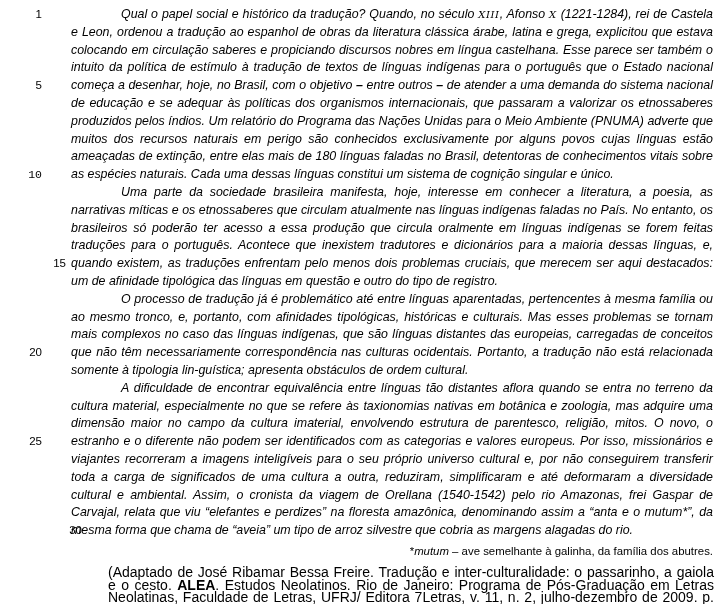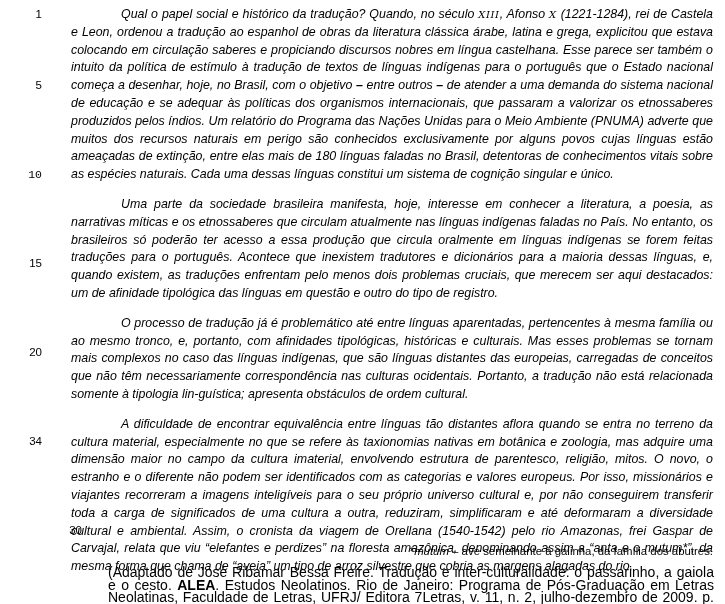--- a/index.html
+++ b/index.html
@@ -53,21 +53,21 @@
     margin: 0 0 0 0;
     text-indent: 50px;
     text-align: justify;
     font-family: "Liberation Sans", sans-serif;
     font-style: italic;
     font-size: 12.4px;
     line-height: 17.8px;
     color: #000000;
     hyphens: none;
   }
-  .para + .para { margin-top: 12px; }
+  .para + .para { margin-top: 0; }
 
   
   .roman {
     font-family: "DejaVu Serif", serif;
     font-style: italic;
     font-size: 10px;
     letter-spacing: 0.6px;
   }
 
   .emdash { font-weight: bold; }
@@ -106,23 +106,23 @@
 </style>
 </head>
 <body>
 
 <div id="page">
 
   <div class="gutter">
     <div class="line-no" style="top:6px;">1</div>
     <div class="line-no" style="top:77.2px;">5</div>
     <div class="line-no" style="top:166.2px;font-family:Liberation Mono, monospace;">10</div>
-    <div class="line-no" style="top:255.2px;">15</div>
+    <div class="line-no" style="top:255.2px;padding-left:24px;">15</div>
     <div class="line-no" style="top:344.2px;">20</div>
-    <div class="line-no" style="top:433.2px;">34</div>
+    <div class="line-no" style="top:433.2px;">25</div>
     <div class="line-no" style="top:522.2px;margin-left:40px;">30</div>
   </div>
 
   <div class="passage">
 
     <p class="para"><span>Qual o papel social e histórico da tradução? Quando, no século </span><span class="roman">XIII</span><span>, Afonso </span><span class="roman">X</span><span> (1221-1284), rei de Castela e Leon, ordenou a tradução ao espanhol de obras da literatura clássica árabe, latina e grega, explicitou que estava colocando em circulação saberes e propiciando discursos nobres em língua castelhana. Esse parece ser também o intuito da política de estímulo à tradução de textos de línguas indígenas para o português que o Estado nacional começa a desenhar, hoje, no Brasil, com o objetivo </span><span class="emdash">–</span><span> entre outros </span><span class="emdash">–</span><span> de atender a uma demanda do sistema nacional de educação e se adequar às políticas dos organismos internacionais, que passaram a valorizar os etnossaberes produzidos pelos índios. Um relatório do Programa das Nações Unidas para o Meio Ambiente (PNUMA) adverte que muitos dos recursos naturais em perigo são conhecidos exclusivamente por alguns povos cujas línguas estão ameaçadas de extinção, entre elas mais de 180 línguas faladas no Brasil, detentoras de conhecimentos vitais sobre as espécies naturais. Cada uma dessas línguas constitui um sistema de cognição singular e único.</span></p>
 
     <p class="para">Uma parte da sociedade brasileira manifesta, hoje, interesse em conhecer a literatura, a poesia, as narrativas míticas e os etnossaberes que circulam atualmente nas línguas indígenas faladas no País. No entanto, os brasileiros só poderão ter acesso a essa produção que circula oralmente em línguas indígenas se forem feitas traduções para o português. Acontece que inexistem tradutores e dicionários para a maioria dessas línguas, e, quando existem, as traduções enfrentam pelo menos dois problemas cruciais, que merecem ser aqui destacados: um de afinidade tipológica das línguas em questão e outro do tipo de registro.</p>
 
     <p class="para">O processo de tradução já é problemático até entre línguas aparentadas, pertencentes à mesma família ou ao mesmo tronco, e, portanto, com afinidades tipológicas, históricas e culturais. Mas esses problemas se tornam mais complexos no caso das línguas indígenas, que são línguas distantes das europeias, carregadas de conceitos que não têm necessariamente correspondência nas culturas ocidentais. Portanto, a tradução não está relacionada somente à tipologia lin-guística; apresenta obstáculos de ordem cultural.</p>

